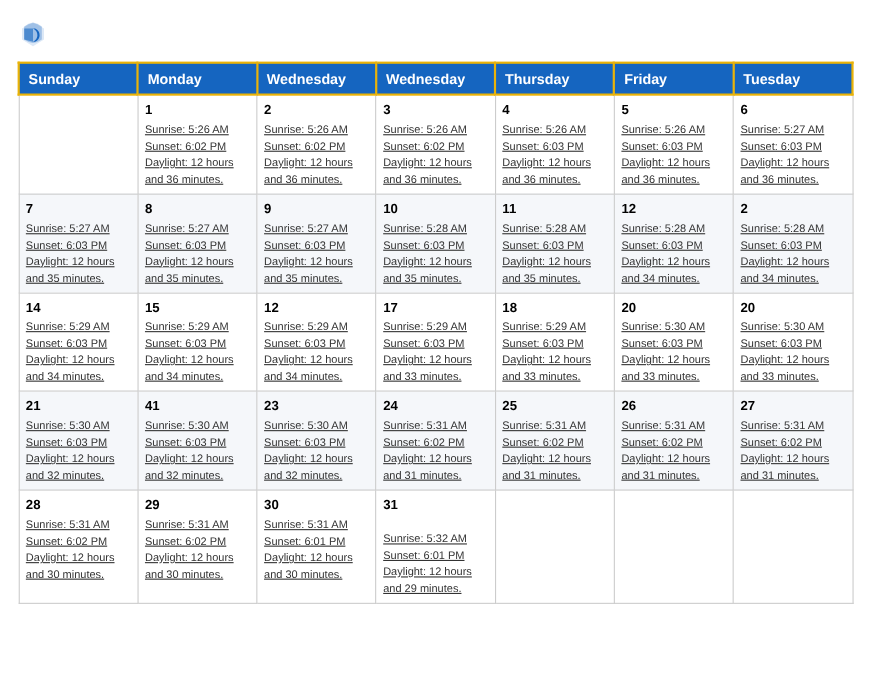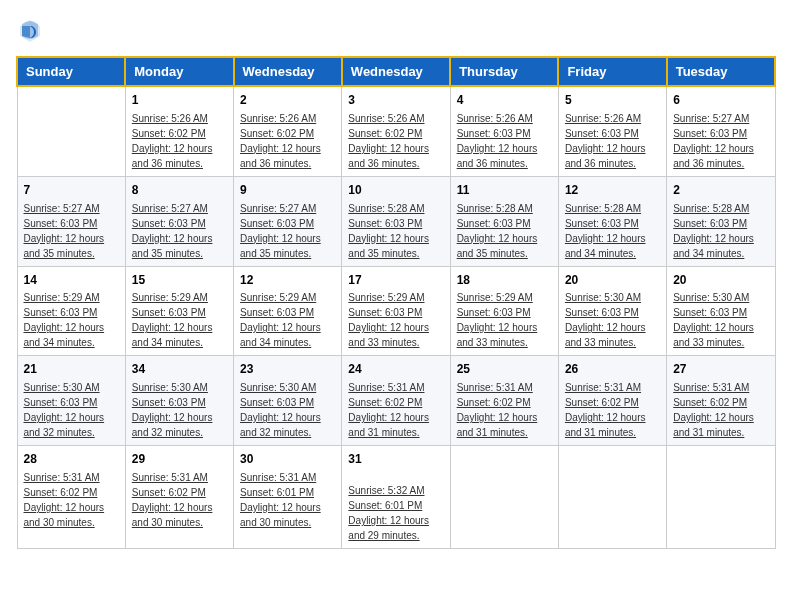--- a/index.html
+++ b/index.html
@@ -254,21 +254,21 @@
           </td>
         </tr>
         <tr>
           <td>
             <span class="day-number">21</span>
             <div class="day-info" style="white-space: pre-line;">Sunrise: 5:30 AM
 Sunset: 6:03 PM
 Daylight: 12 hours and 32 minutes.</div>
           </td>
           <td>
-            <span class="day-number">34</span>
+            <span class="day-number">41</span>
             <div class="day-info" style="white-space: pre-line;">Sunrise: 5:30 AM
 Sunset: 6:03 PM
 Daylight: 12 hours and 32 minutes.</div>
           </td>
           <td>
             <span class="day-number">23</span>
             <div class="day-info" style="white-space: pre-line;">Sunrise: 5:30 AM
 Sunset: 6:03 PM
 Daylight: 12 hours and 32 minutes.</div>
           </td>

